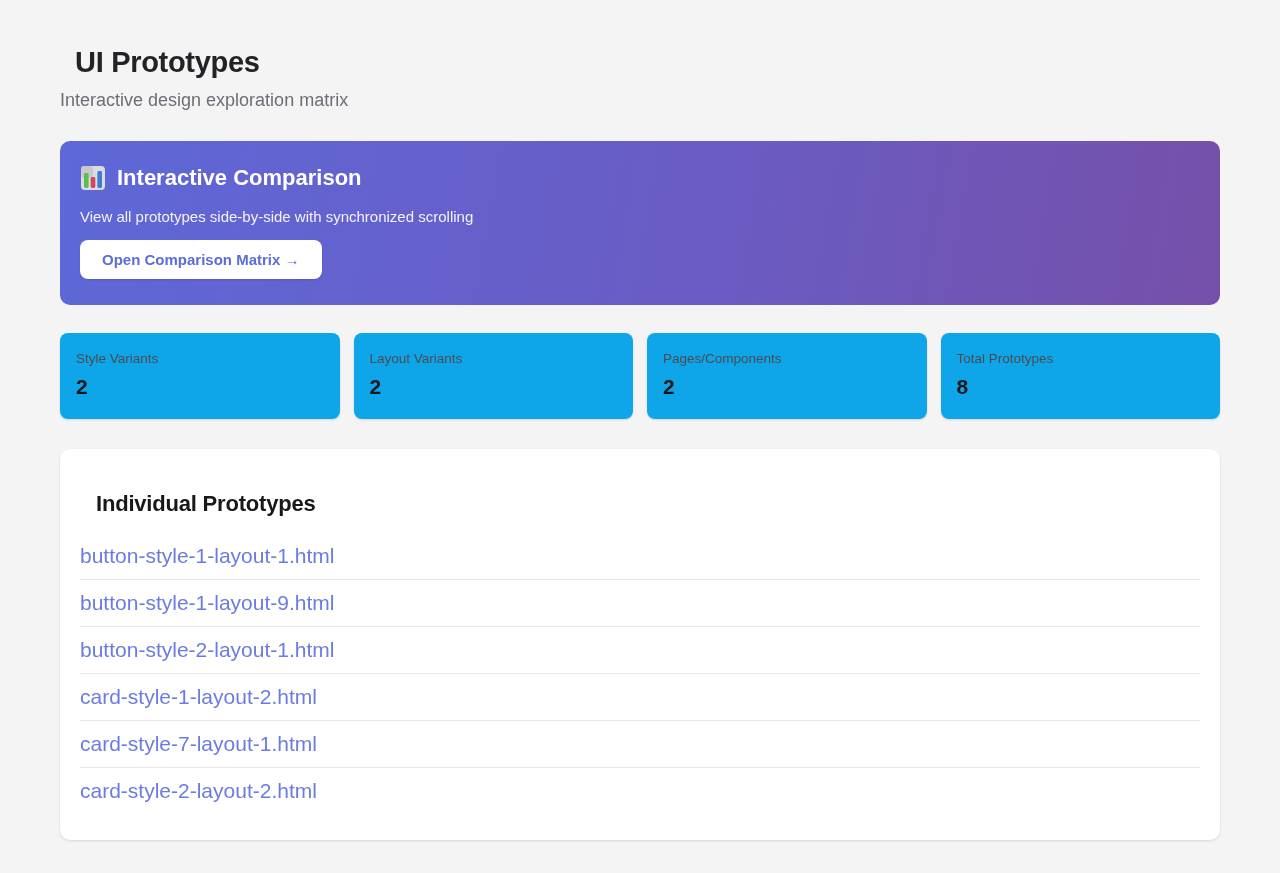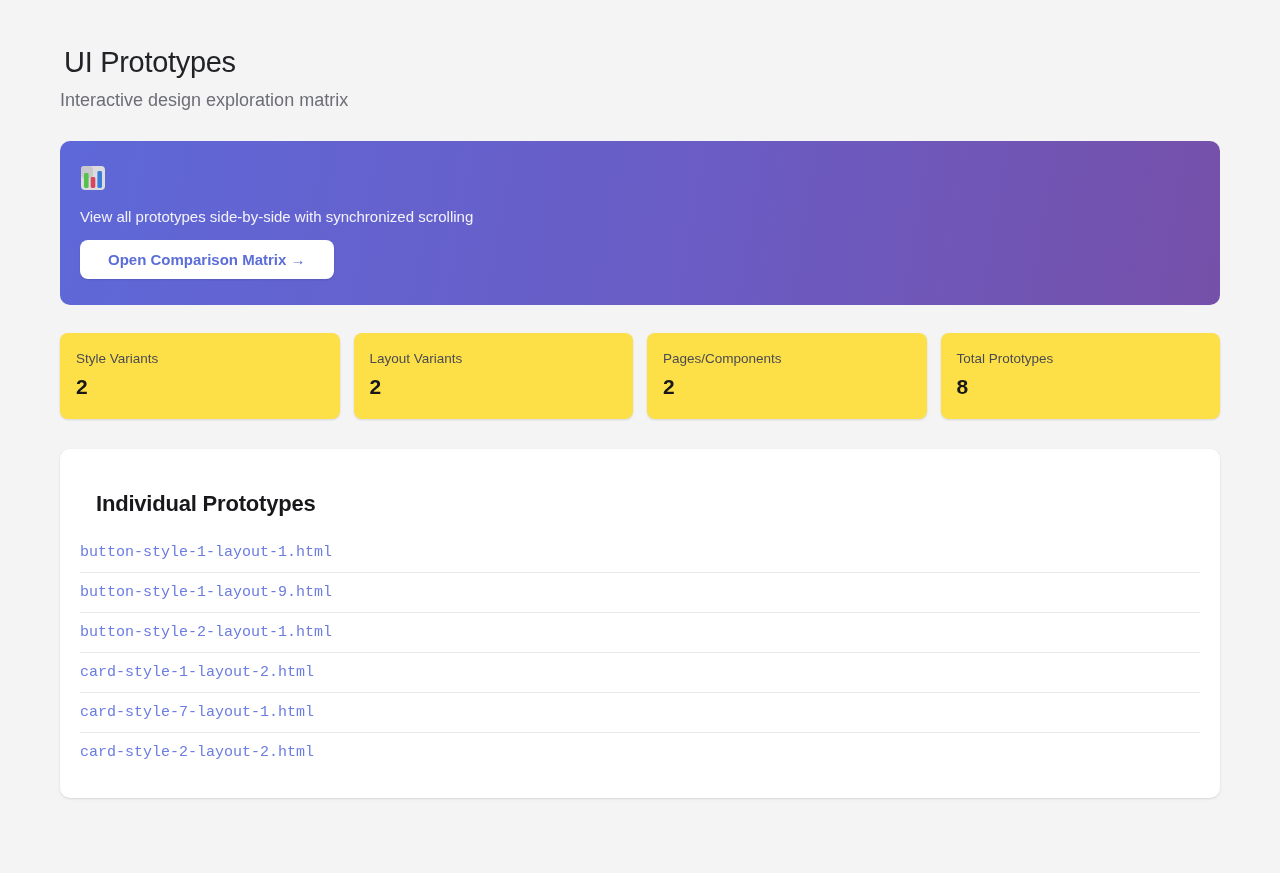--- a/index.html
+++ b/index.html
@@ -7,23 +7,23 @@
   body {
     width: 1280px;
     min-height: 873px;
     background: #f4f4f5;
     font-family: "Liberation Sans", sans-serif;
     color: #27272a;
   }
   .container { padding: 26px 60px 40px; }
 
   .page-title {
-    margin: 20px 4px 0;
+    margin: 20px 15px 0;
     font-size: 29px;
-    font-weight: 400;
+    font-weight: 700;
     color: #222326;
     letter-spacing: -0.3px;
   }
   .page-subtitle {
     margin: 11px 0 0;
     font-size: 18px;
     color: #6d6e75;
   }
 
   .banner {
@@ -45,37 +45,37 @@
     font-size: 15px;
     color: #f3f2fb;
   }
   .banner-btn {
     margin-top: 15px;
     display: inline-block;
     background: #ffffff;
     color: #5b6dd8;
     border: none;
     border-radius: 8px;
-    padding: 11px 28px;
+    padding: 11px 22px;
     font-family: "Liberation Sans", sans-serif;
     font-size: 15px;
     font-weight: 700;
     cursor: pointer;
     box-shadow: 0 1px 2px rgba(0,0,0,0.12);
   }
   .bar-chart-icon { width: 26px; height: 26px; display: inline-block; }
 
   .stats-row {
     margin-top: 28px;
     display: grid;
     grid-template-columns: repeat(4, 1fr);
     gap: 14px;
   }
   .stat-card {
-    background: #fde047;
+    background: #0ea5e9;
     border-radius: 8px;
     padding: 18px 16px 20px;
     box-shadow: 0 1px 2px rgba(0,0,0,0.05), 0 1px 3px rgba(0,0,0,0.08);
   }
   .stat-label { font-size: 13.5px; color: #4b4c52; }
   .stat-value {
     margin-top: 9px;
     font-size: 21px;
     font-weight: 700;
     color: #18181b;
@@ -98,25 +98,24 @@
   .proto-list {
     list-style: none;
     margin: 13px 0 0;
     padding: 0;
   }
   .proto-list li { border-bottom: 1px solid #e8e8eb; }
   .proto-list li:last-child { border-bottom: none; }
   .proto-list a {
     display: block;
     padding: 11px 0;
-    font-size: 15px;
+    font-size: 21px;
     color: #6b7ce0;
     text-decoration: none;
     cursor: pointer;
-    font-family: Liberation Mono, monospace;
   }
 </style>
 </head>
 <body>
 
 <div class="container">
 
   <h1 class="page-title">UI Prototypes</h1>
   <p class="page-subtitle">Interactive design exploration matrix</p>
 
@@ -124,20 +123,21 @@
     <div class="banner-title-row">
       <span class="bar-chart-icon">
         <svg viewBox="0 0 26 26" width="26" height="26" aria-hidden="true">
           <rect x="1" y="1" width="24" height="24" rx="4" fill="#dcdcde"></rect>
           <rect x="1" y="1" width="12" height="12" rx="3" fill="#c9c9cd"></rect>
           <rect x="4" y="8" width="4.6" height="15" rx="1.4" fill="#57c14e"></rect>
           <rect x="10.7" y="12" width="4.6" height="11" rx="1.4" fill="#d9455f"></rect>
           <rect x="17.4" y="6" width="4.6" height="17" rx="1.4" fill="#3a7cd8"></rect>
         </svg>
       </span>
+      <span>Interactive Comparison</span>
     </div>
     <div class="banner-desc">View all prototypes side-by-side with synchronized scrolling</div>
     <button class="banner-btn">Open Comparison Matrix →</button>
   </div>
 
   <div class="stats-row">
     <div class="stat-card">
       <div class="stat-label">Style Variants</div>
       <div class="stat-value">2</div>
     </div>

